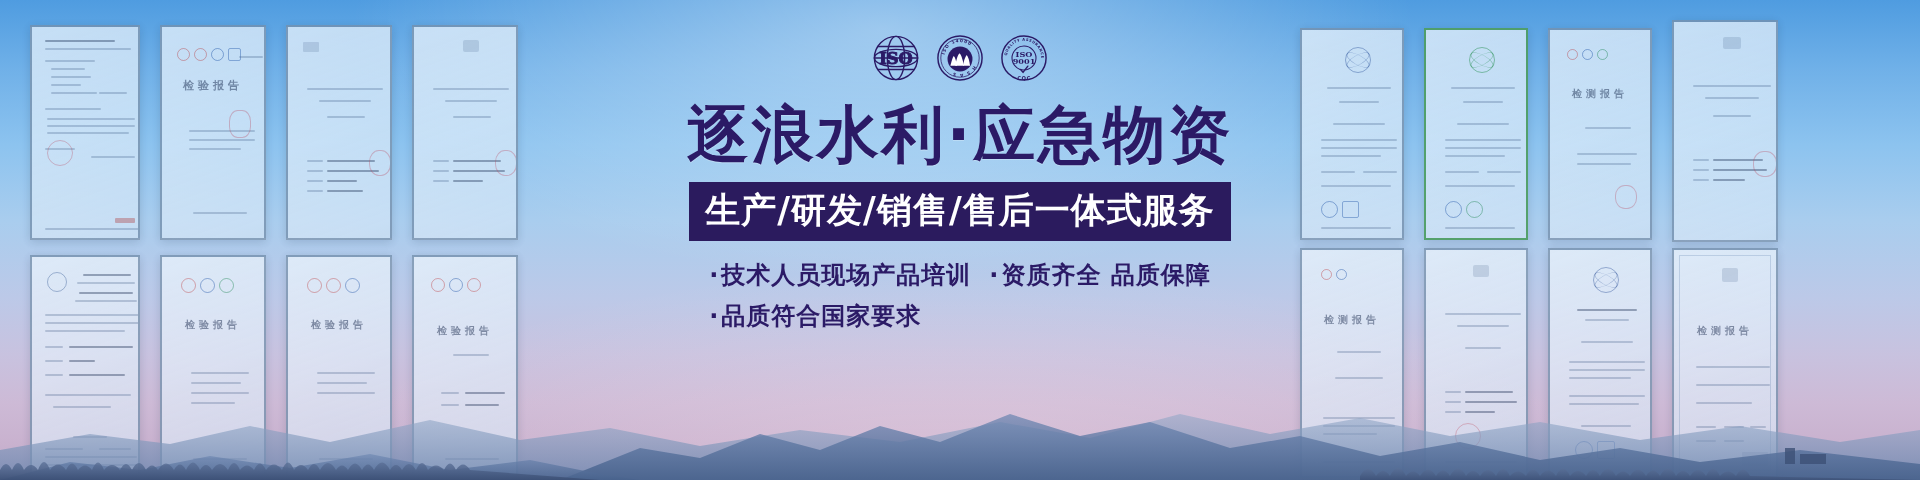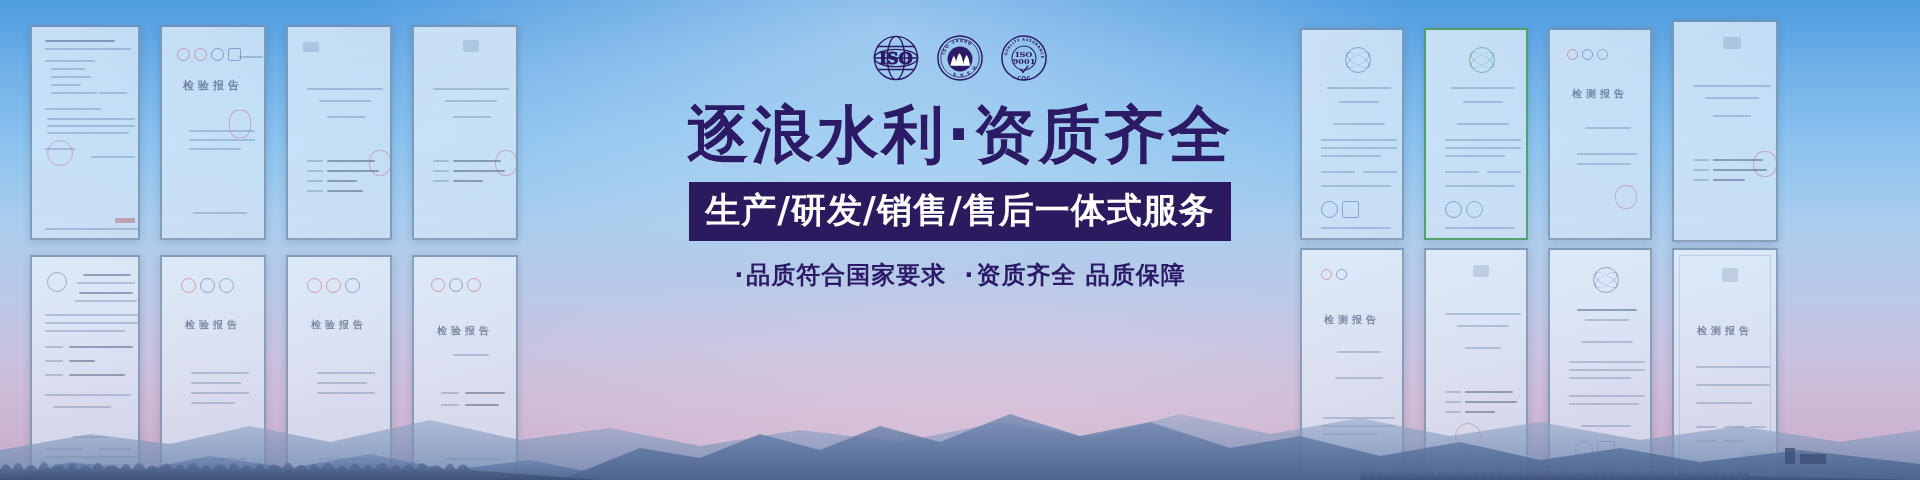--- a/index.html
+++ b/index.html
@@ -564,28 +564,31 @@
           <circle cx="50" cy="50" r="25" fill="none" stroke="#2b1a66" stroke-width="2.2"></circle>
           <text x="50" y="47" text-anchor="middle" font-family="'DejaVu Serif','Liberation Serif',serif" font-size="17" font-weight="bold" fill="#2b1a66">ISO</text>
           <text x="50" y="63" text-anchor="middle" font-family="'DejaVu Serif','Liberation Serif',serif" font-size="17" font-weight="bold" fill="#2b1a66">9001</text>
           <path d="M43,74 l5,6 l10,-13" fill="none" stroke="#2b1a66" stroke-width="3" stroke-linecap="round" stroke-linejoin="round"></path>
           <text x="50" y="96" text-anchor="middle" font-family="'DejaVu Sans','Liberation Sans',sans-serif" font-size="11" font-weight="bold" fill="#2b1a66" letter-spacing="1">CQC</text>
         </svg>
       </div>
 
     </div>
 
-    <div class="headline">逐浪水利·资质齐全</div>
+    <div class="headline">逐浪水利·应急物资</div>
 
     <div class="subbar">生产/研发/销售/售后一体式服务</div>
 
     <div class="features">
       <div class="feat">
-        <span class="dot">·</span><span>品质符合国家要求</span>
+        <span class="dot">·</span><span>技术人员现场产品培训</span>
       </div>
       <div class="feat">
         <span class="dot">·</span><span>资质齐全 品质保障</span>
       </div>
+      <div class="feat">
+        <span class="dot">·</span><span>品质符合国家要求</span>
+      </div>
     </div>
 
   </div>
 
 </div>
 
 </body></html>

